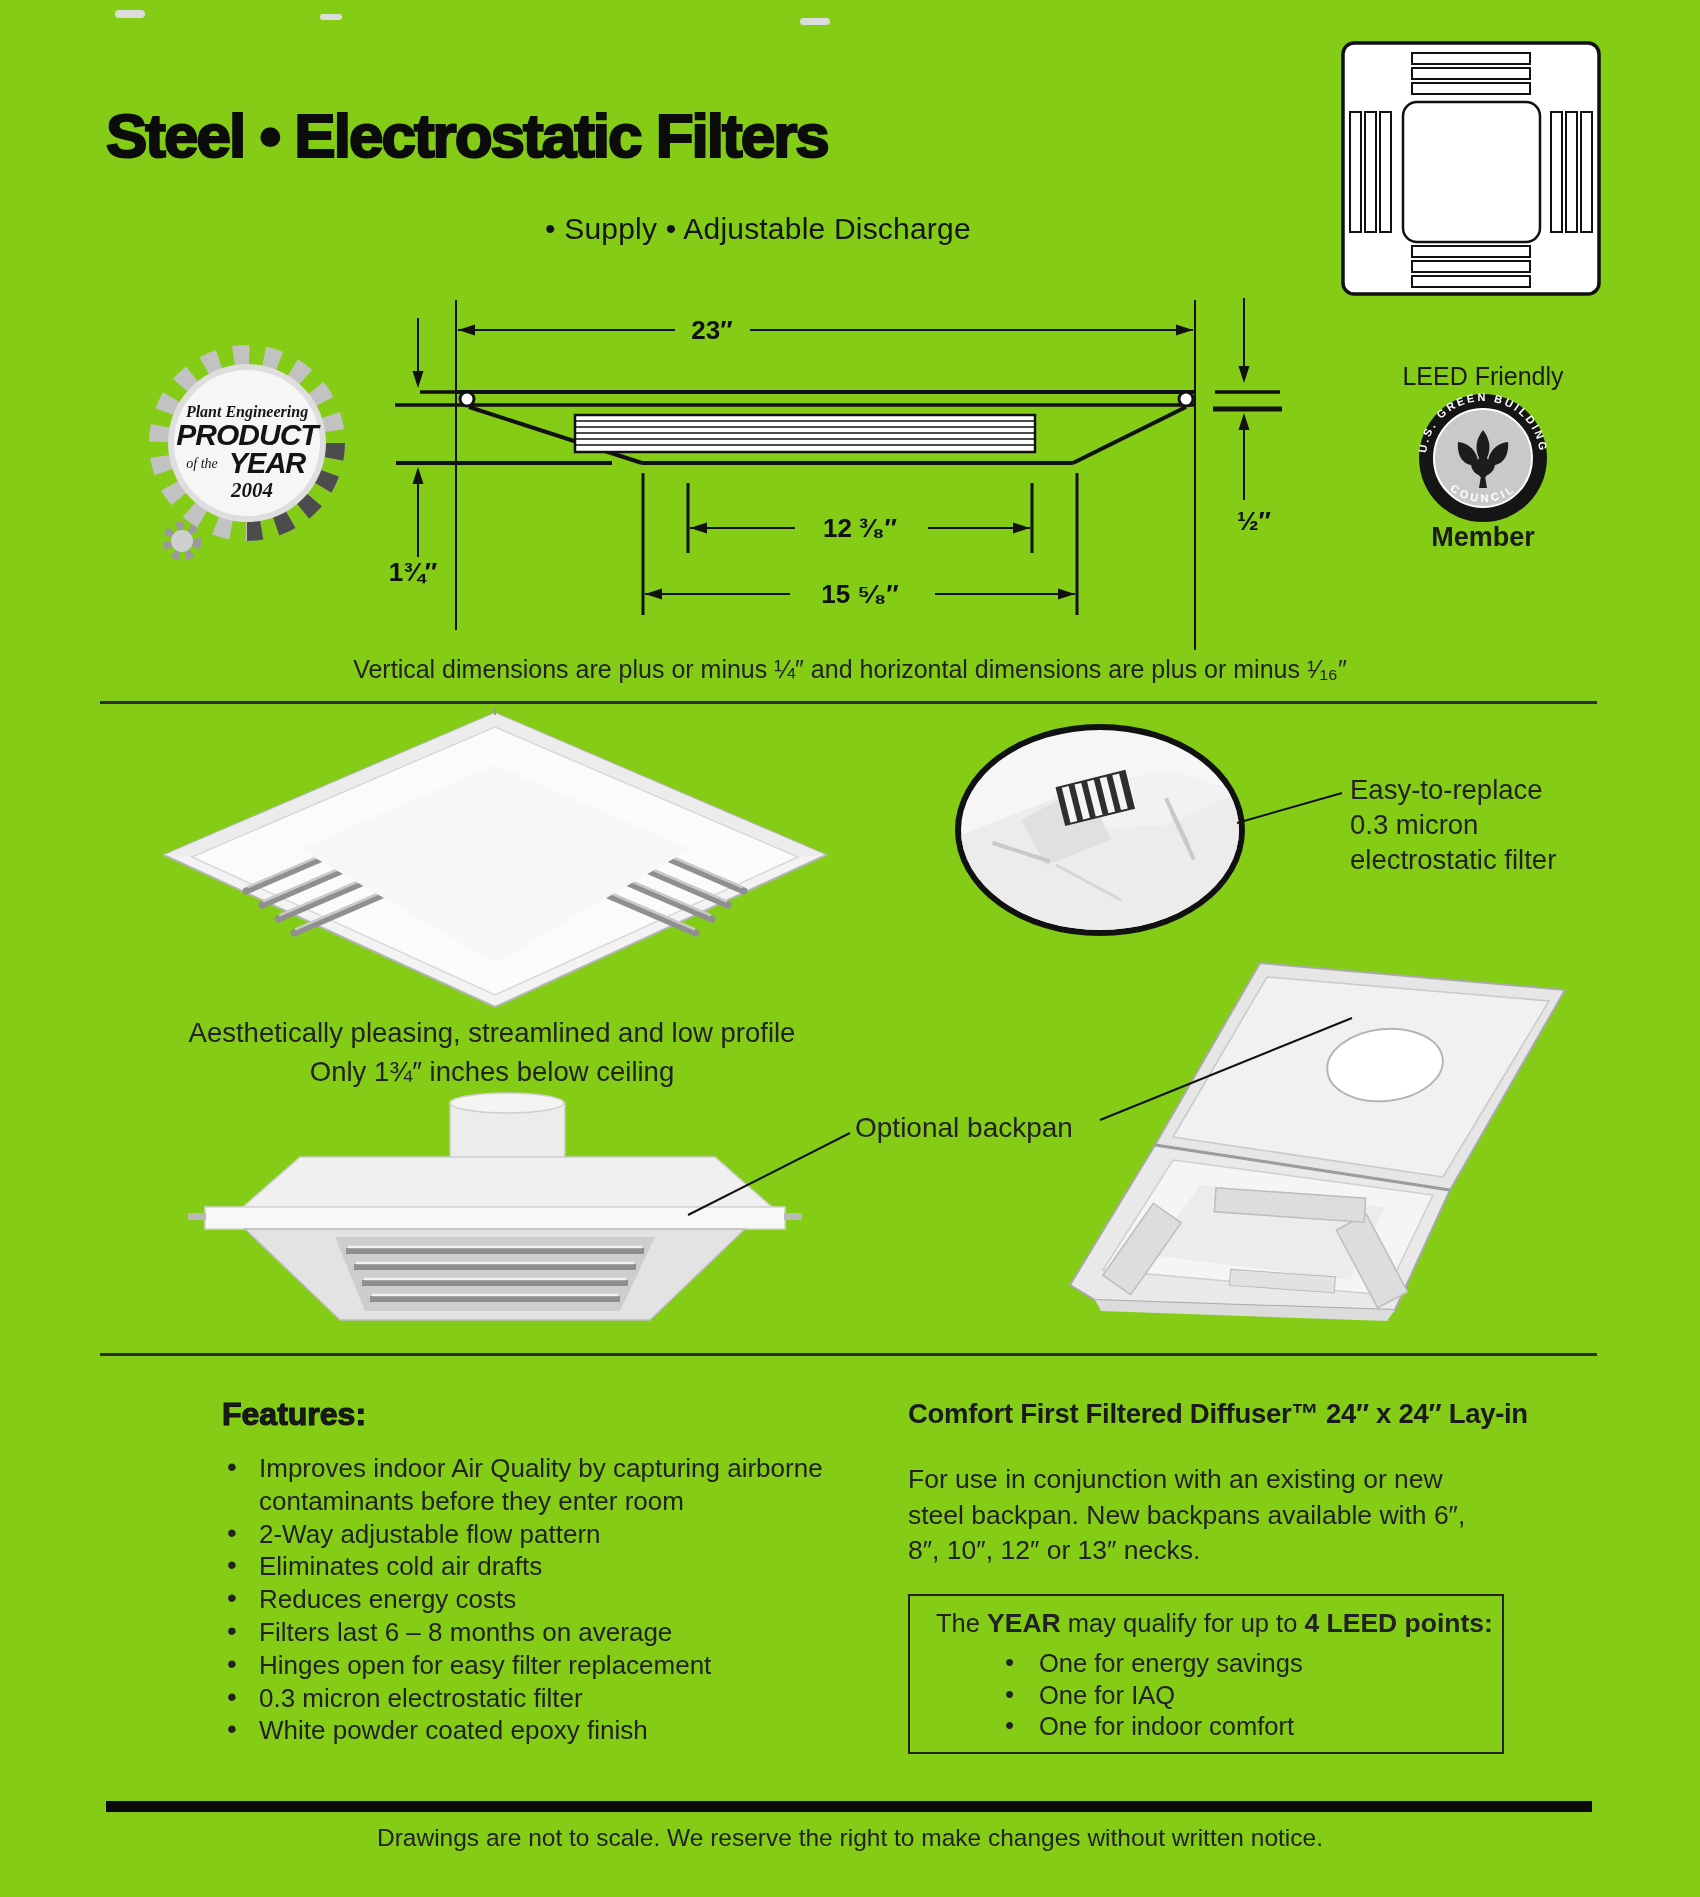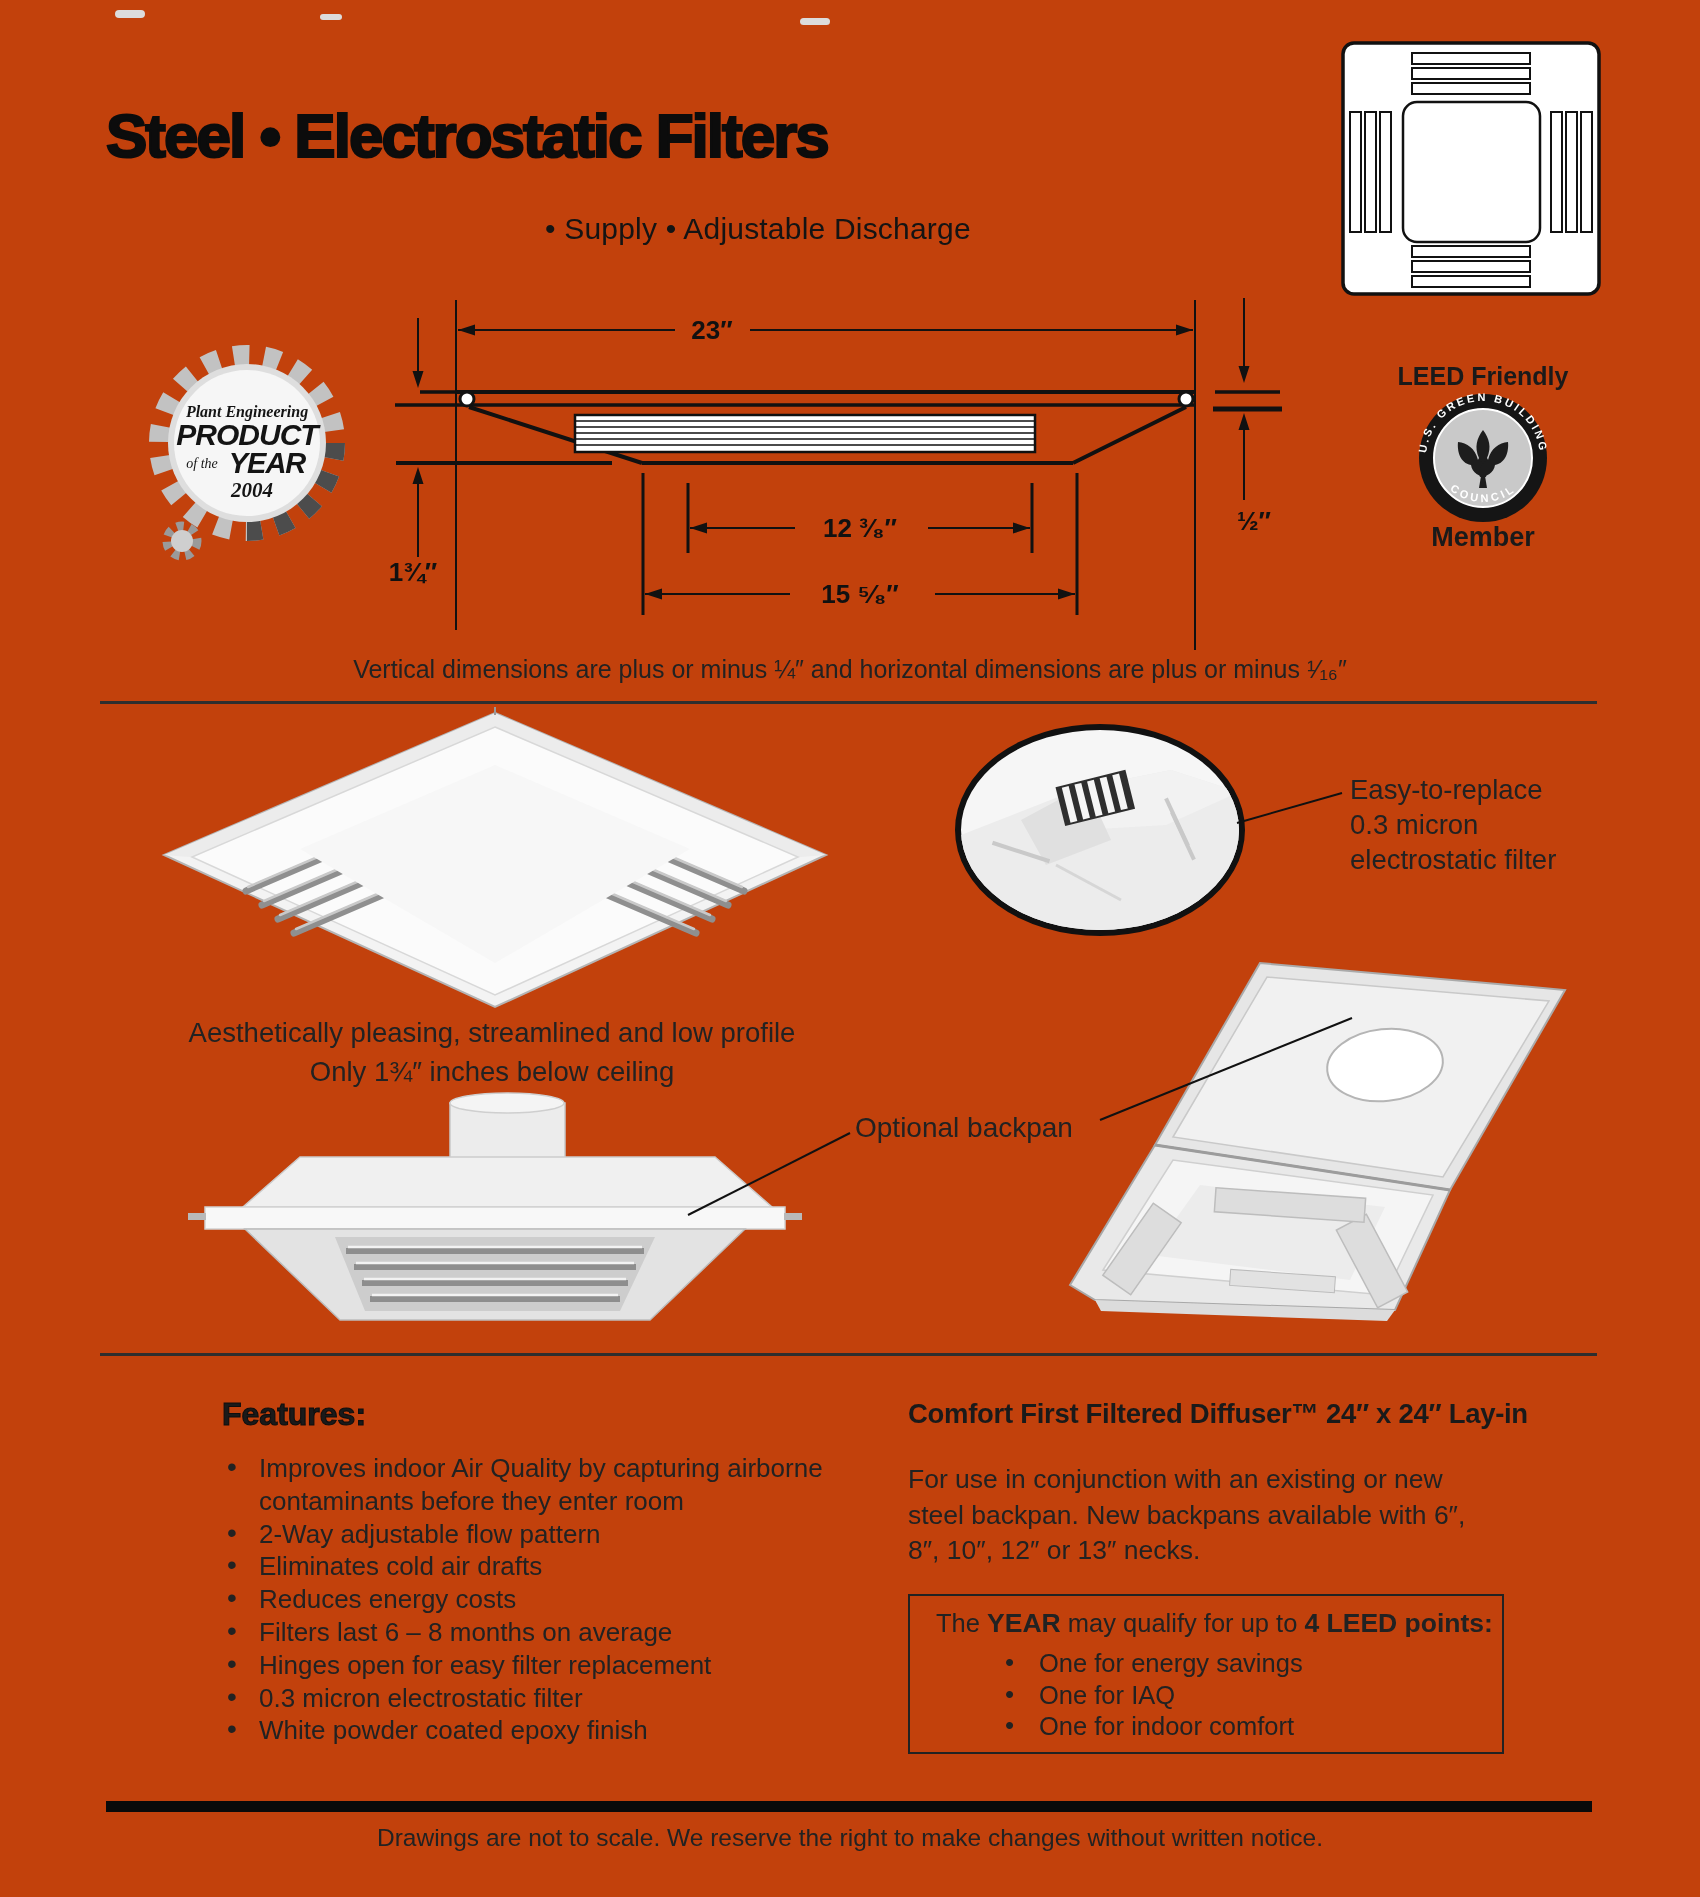--- a/index.html
+++ b/index.html
@@ -1,30 +1,30 @@
 <!DOCTYPE html>
 <html><head>
 <meta charset="utf-8">
 <style>
   html,body{margin:0;padding:0;background:#888;}
-  #page{position:relative;width:1700px;height:1897px;background:#c2410c;overflow:hidden;
+  #page{position:relative;width:1700px;height:1897px;background:#84cc16;overflow:hidden;
         font-family:"Liberation Sans","DejaVu Sans",sans-serif;color:#1a1a1a;}
   .abs{position:absolute;}
   
   #title{left:106px;top:100px;font-size:62px;font-weight:bold;letter-spacing:-2px;
          -webkit-text-stroke:2.2px #0c0c0c;color:#0c0c0c;white-space:nowrap;}
   #subtitle{left:545px;top:212px;font-size:30px;font-weight:normal;color:#141414;white-space:nowrap;letter-spacing:0.2px;}
   .smudge{background:#dcdcdc;border-radius:4px;}
   
   #tol-note{left:100px;top:655px;width:1500px;text-align:center;font-size:25px;color:#222;}
   .rule{background:#2e2e2e;height:2.5px;}
   #footer-bar{left:106px;top:1801px;width:1486px;height:11px;background:#0a0a0a;}
   #footer-note{left:100px;top:1824px;width:1500px;text-align:center;font-size:24.5px;color:#222;}
   
-  #leed-friendly{left:1383px;top:362px;width:200px;text-align:center;font-size:25px;font-weight:bold;}
+  #leed-friendly{left:1383px;top:362px;width:200px;text-align:center;font-size:25px;font-weight:normal;}
   #leed-member{left:1383px;top:522px;width:200px;text-align:center;font-size:27px;font-weight:bold;}
   
   #diffuser-caption{left:180px;top:1014px;width:624px;text-align:center;font-size:27.5px;line-height:38.5px;color:#222;}
   #filter-callout{left:1350px;top:772px;font-size:27.5px;line-height:35px;color:#222;}
   #backpan-callout{left:855px;top:1112px;font-size:28px;color:#222;white-space:nowrap;}
   
   #features-head{left:222px;top:1396px;font-size:32px;font-weight:bold;-webkit-text-stroke:1.1px #0e0e0e;}
   #features-list{left:222px;top:1452px;width:622px;font-size:26px;line-height:32.8px;color:#222;
                  list-style:none;margin:0;padding:0;}
   #features-list li{position:relative;padding-left:37px;}

